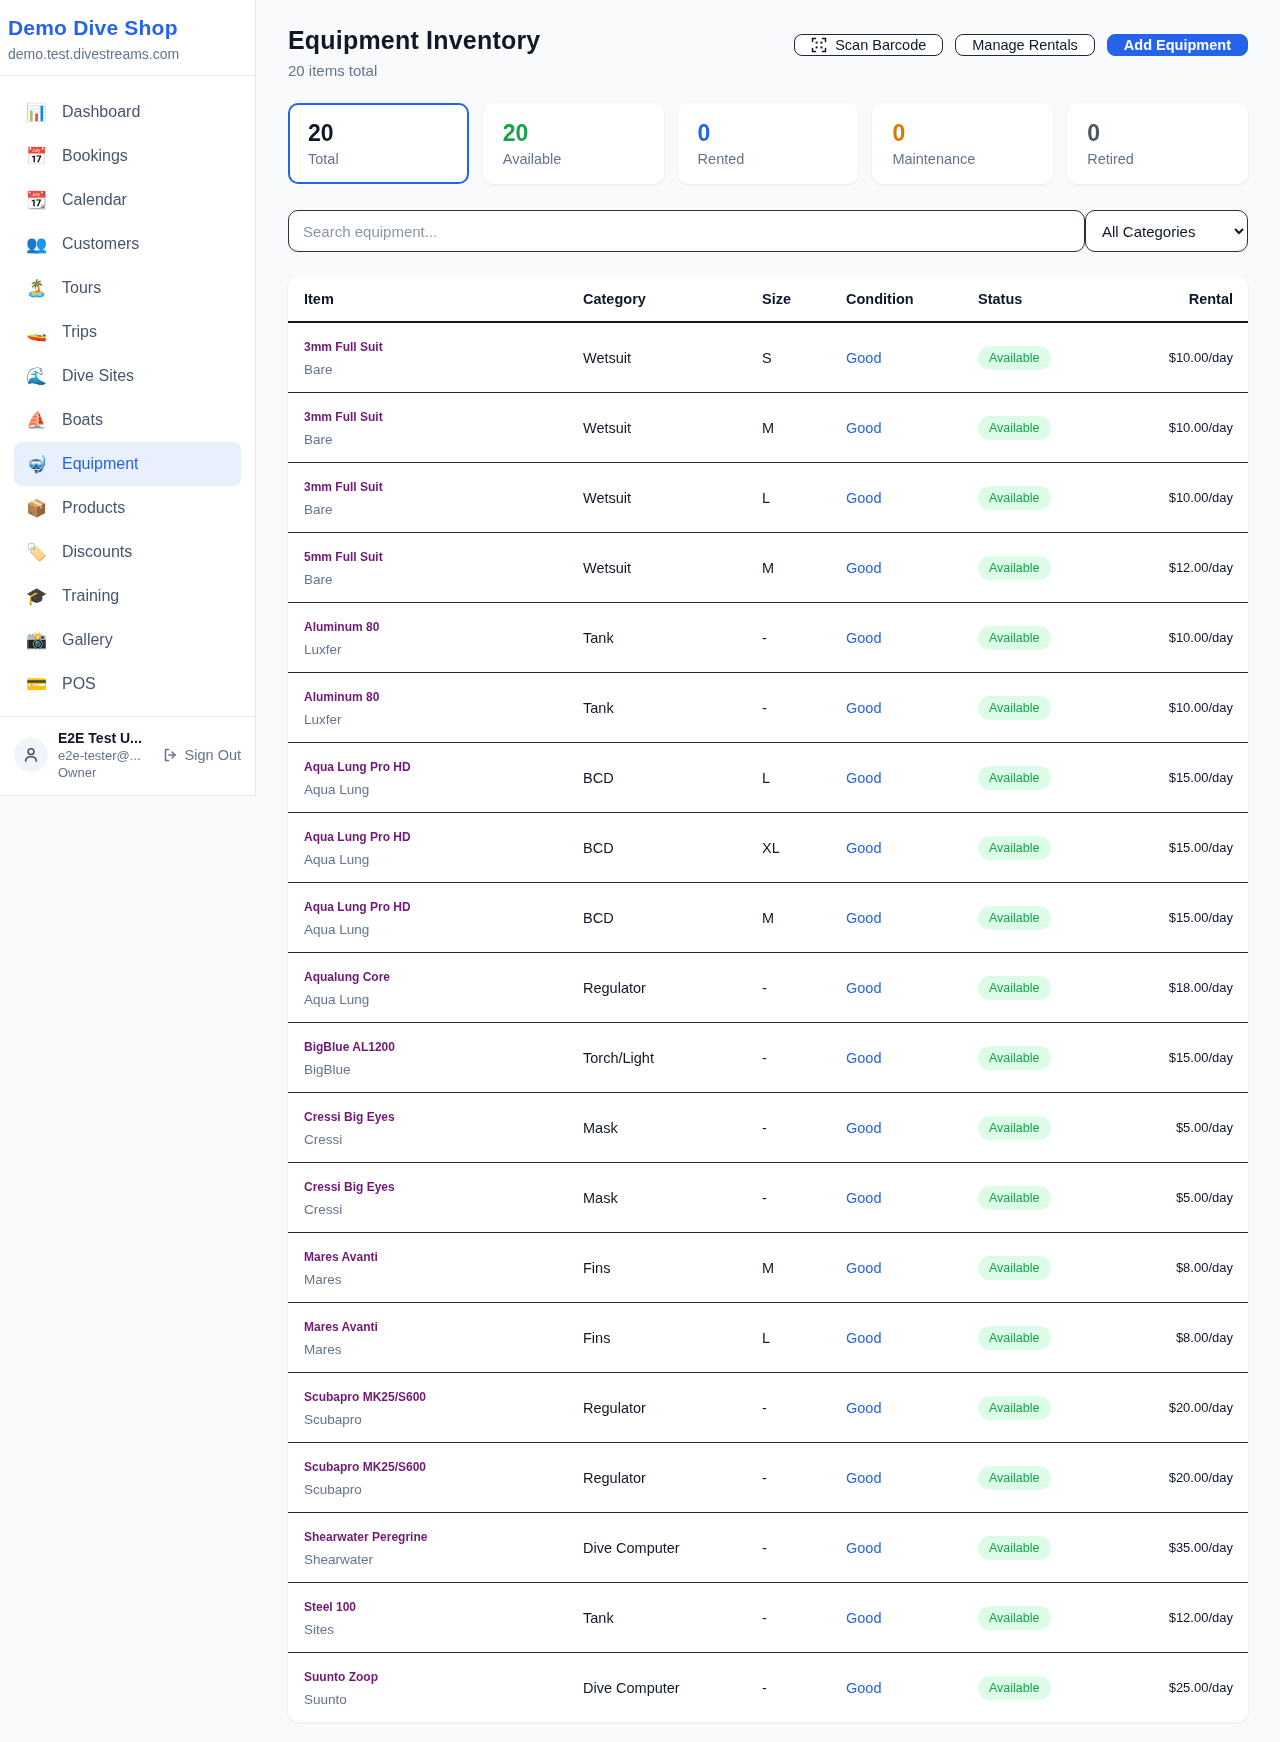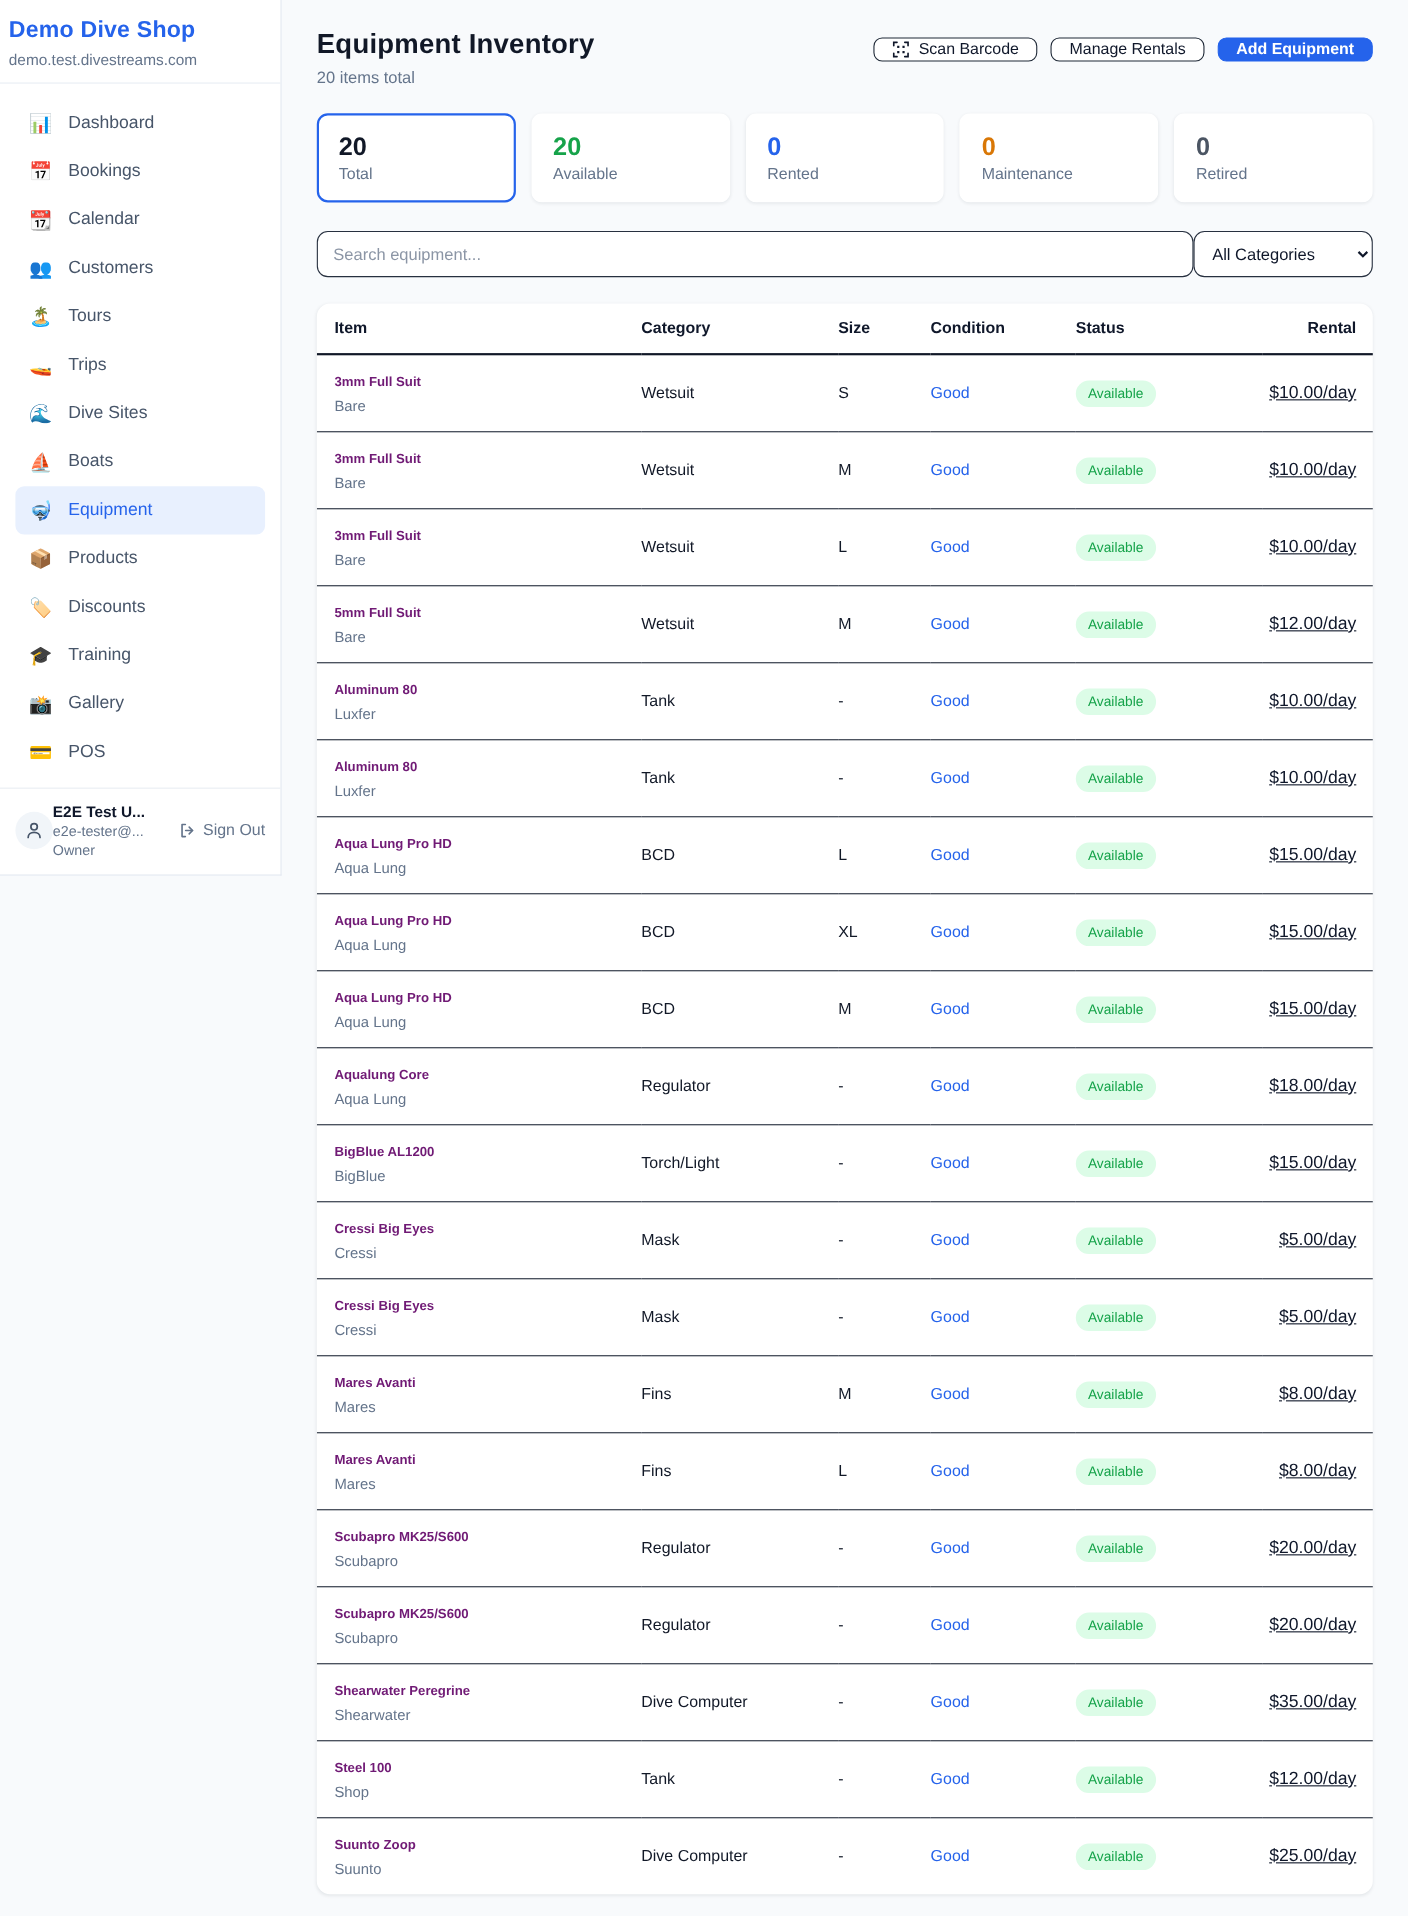--- a/index.html
+++ b/index.html
@@ -18,21 +18,21 @@
   .brand-domain { font-size:14px; color:#64748b; margin-top:6px; }
   .nav { padding:14px 14px 10px; }
   .nav-item {
     display:flex; align-items:center; gap:14px; height:44px; padding:0 12px;
     border-radius:8px; cursor:pointer; color:#475569; font-size:16px;
   }
   .nav-item .nav-icon { width:22px; font-size:17px; text-align:center; flex:0 0 22px; }
   .nav-item.active { background:#e8f0fe; color:#2563eb; font-weight:500; }
   .user-block {
     border-top:1px solid #e8edf3; padding:12px 14px 14px;
-    display:flex; align-items:center; 
+    display:flex; align-items:center; gap:10px;
   }
   .avatar {
     width:34px; height:34px; border-radius:50%; background:#f1f5f9;
     display:flex; align-items:center; justify-content:center; flex:0 0 34px;
   }
   .user-meta { flex:1 1 auto; min-width:0; }
   .user-name { font-size:14px; font-weight:700; color:#0f172a; line-height:18px; }
   .user-email { font-size:13px; color:#64748b; line-height:17px; }
   .user-role { font-size:13px; color:#64748b; line-height:17px; }
   .signout { display:flex; align-items:center; gap:7px; color:#64748b; font-size:14.5px; cursor:pointer; white-space:nowrap; }
@@ -74,21 +74,21 @@
   table { width:100%; border-collapse:collapse; table-layout:fixed; }
   th {
     text-align:left; font-size:14.5px; font-weight:700; color:#0f172a;
     padding:15px 0 14px; border-bottom:2px solid #111827;
   }
   th:first-child { padding-left:16px; }
   th:last-child { text-align:right; padding-right:16px; }
   td { padding:14px 0; border-top:1px solid #222b3a; vertical-align:middle; }
   tbody tr:first-child td { border-top:none; }
   td:first-child { padding-left:16px; }
-  td:last-child { text-align:right; padding-right:16px; font-size:16px; color:#0f172a;text-decoration:underline; }
+  td:last-child { text-align:right; padding-right:16px; font-size:13px; color:#0f172a; }
   .item-name { color:#701a75; font-size:12px; font-weight:600; line-height:20px; cursor:pointer; }
   .item-brand { color:#64748b; font-size:13.5px; line-height:17px; margin-top:4px; }
   .cell-plain { font-size:14.5px; color:#111827; }
   .cond-link { color:#2563eb; font-size:14.5px; cursor:pointer; }
   .status-badge {
     display:inline-block; background:#dcfce7; color:#16a34a; font-size:12.5px;
     padding:5px 11px; border-radius:999px; line-height:14px;
   }
   svg { display:block; }
 </style>
@@ -462,21 +462,21 @@
       </td>
       <td class="cell-plain">Dive Computer</td>
       <td class="cell-plain">-</td>
       <td><span class="cond-link">Good</span></td>
       <td><span class="status-badge">Available</span></td>
       <td>$35.00/day</td>
     </tr>
           <tr>
       <td>
         <div class="item-name">Steel 100</div>
-        <div class="item-brand">Shop</div>
+        <div class="item-brand">Sites</div>
       </td>
       <td class="cell-plain">Tank</td>
       <td class="cell-plain">-</td>
       <td><span class="cond-link">Good</span></td>
       <td><span class="status-badge">Available</span></td>
       <td>$12.00/day</td>
     </tr>
           <tr>
       <td>
         <div class="item-name">Suunto Zoop</div>

